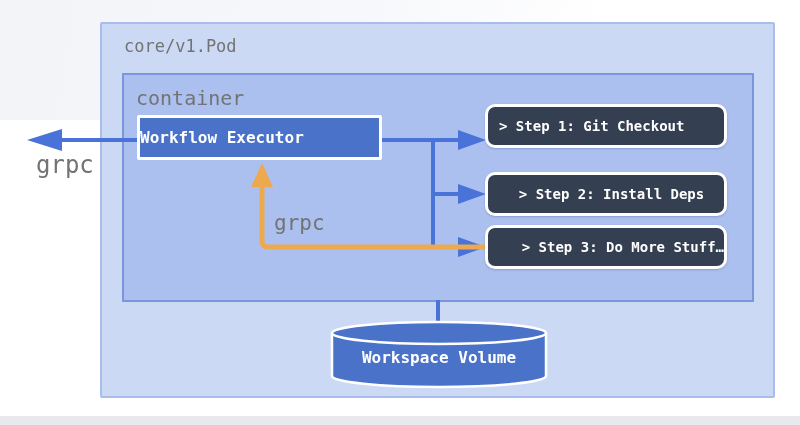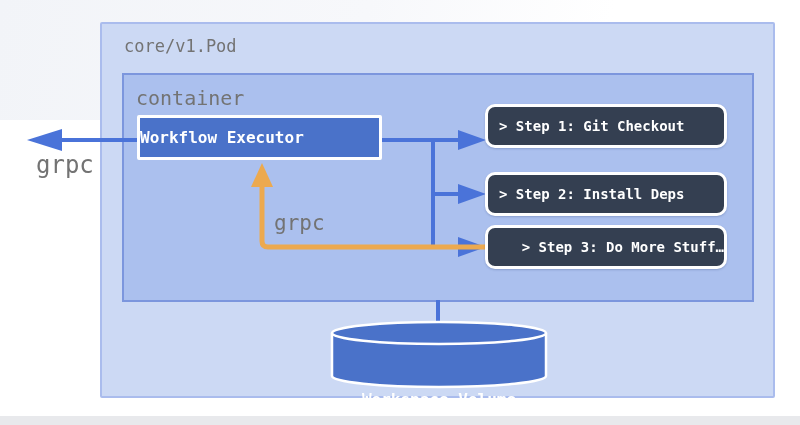--- a/index.html
+++ b/index.html
@@ -40,26 +40,26 @@
     color:#ffffff;font-size:16px;font-weight:bold;white-space:nowrap;
   }
   .step-box{
     position:absolute;left:485px;width:242px;height:44px;box-sizing:border-box;
     background:#343f51;border:3px solid #ffffff;border-radius:10px;
     display:flex;align-items:center;
     color:#ffffff;font-size:14px;font-weight:bold;white-space:nowrap;
     padding-left:11px;box-shadow:0 1px 2px rgba(40,60,110,0.25);
   }
   .step-1{top:104px;}
-  .step-2{top:172px;}
+  .step-2{top:172px;justify-content:center;}
   .step-3{top:225px;justify-content:flex-end;}
 
   .volume-label{
     position:absolute;left:332px;top:348px;width:214px;text-align:center;
-    color:#ffffff;font-size:16px;font-weight:bold;white-space:nowrap;margin-top:42px;
+    color:#ffffff;font-size:16px;font-weight:bold;white-space:nowrap;
   }
 </style>
 </head>
 <body>
 
 <div class="stage">
 
   <div class="pod-box"></div>
 
   <div class="container-box"></div>

